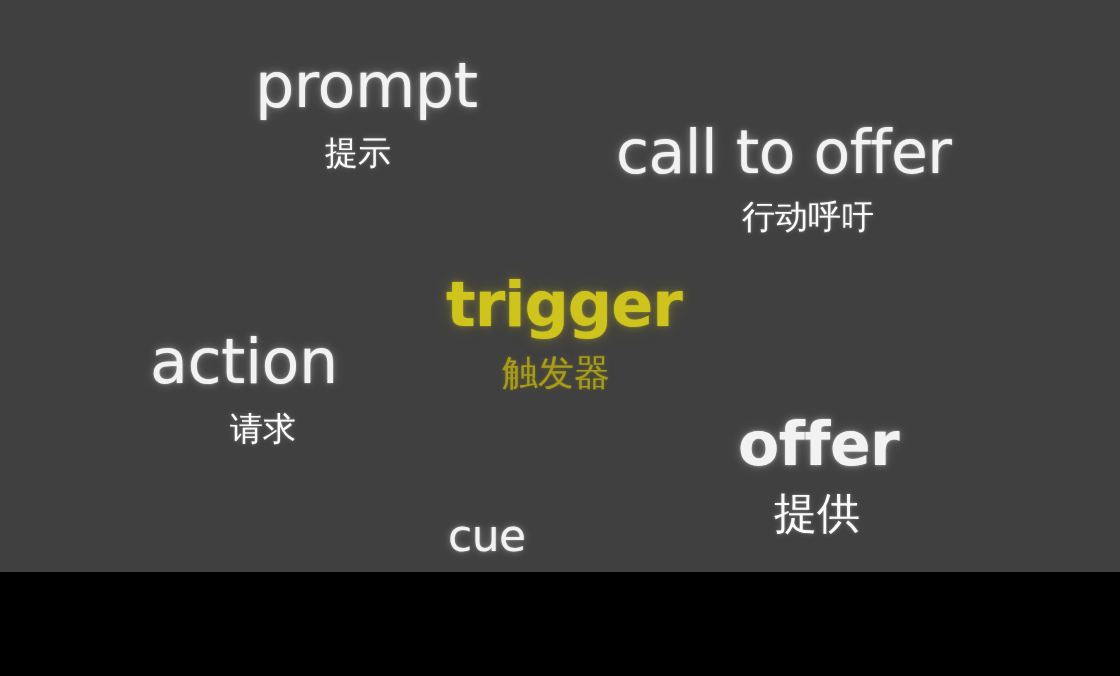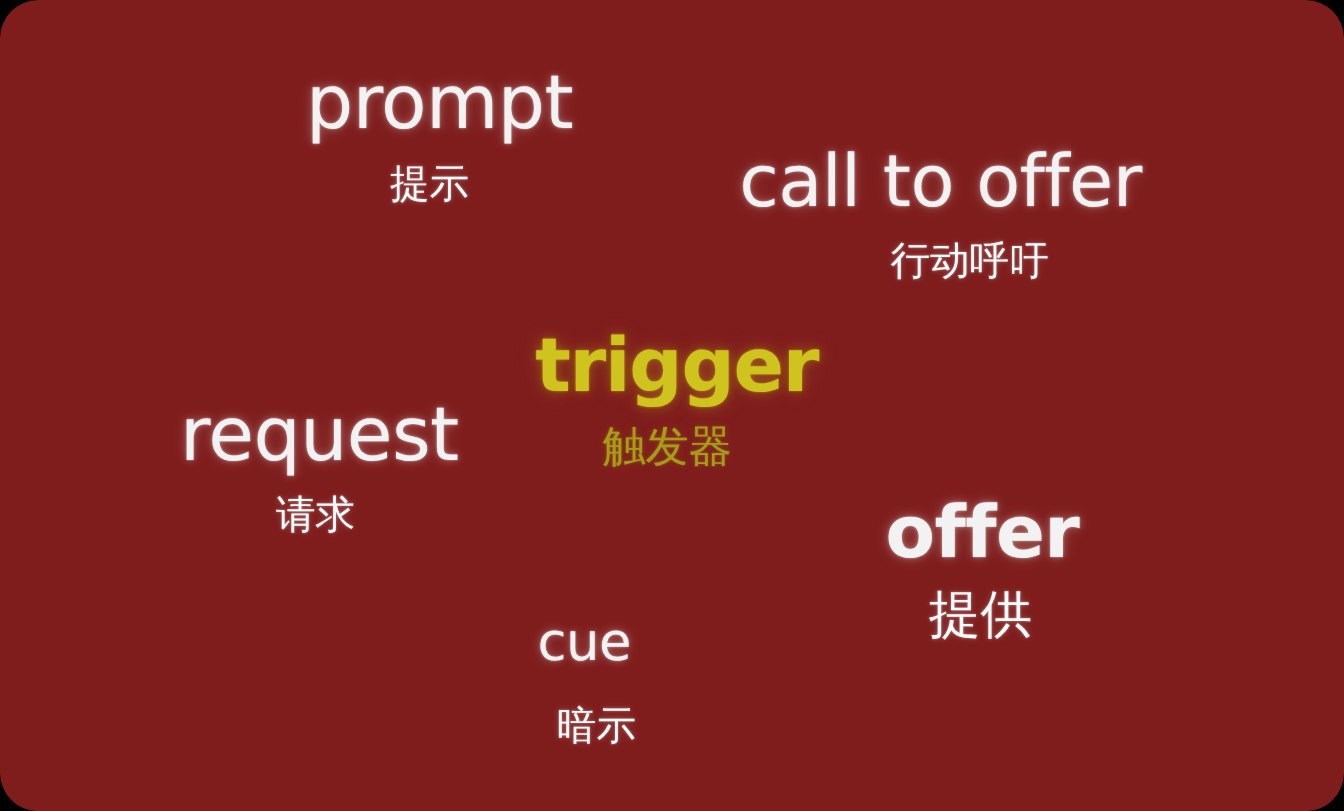--- a/index.html
+++ b/index.html
@@ -56,35 +56,35 @@
   .is-highlight .term-zh {
     color: #a89b1a;
     text-shadow:
       0 0 2px rgba(168,155,26,0.5),
       0 0 7px rgba(168,155,26,0.22);
   }
 </style>
 </head>
 <body style="background: rgb(0, 0, 0);">
 
-<div id="stage" style="width: 1120px; height: 676px; background: #7f1d1d; border-radius: 32px;">
+<div id="stage" style="width: 1120px; height: 572px; background: #404040;">
     <div class="word-group" style="left: 255px; top: 55px;">
       <span class="term-en" style="font-size: 62px;">prompt</span>
       <span class="term-zh" style="font-size: 33px; margin-left: 70px; margin-top: 19px;">提示</span>
     </div>
     <div class="word-group" style="left: 616px; top: 122px;">
       <span class="term-en" style="font-size: 60px;">call to offer</span>
       <span class="term-zh" style="font-size: 33px; margin-left: 126px; margin-top: 18px;">行动呼吁</span>
     </div>
     <div class="word-group is-highlight" style="left: 446px; top: 274px;">
       <span class="term-en" style="font-size: 62px;">trigger</span>
       <span class="term-zh" style="font-size: 36px; margin-left: 56px; margin-top: 19px;">触发器</span>
     </div>
     <div class="word-group" style="left: 150px; top: 331px;">
-      <span class="term-en" style="font-size: 62px;">request</span>
+      <span class="term-en" style="font-size: 62px;">action</span>
       <span class="term-zh" style="font-size: 33px; margin-left: 80px; margin-top: 19px;">请求</span>
     </div>
     <div class="word-group" style="left: 738px; top: 414px;">
       <span class="term-en" style="font-size: 60px; font-weight: bold;">offer</span>
       <span class="term-zh" style="font-size: 43px; margin-left: 36px; margin-top: 18px;">提供</span>
     </div>
     <div class="word-group" style="left: 448px; top: 514px;">
       <span class="term-en" style="font-size: 44px;">cue</span>
       <span class="term-zh" style="font-size: 33px; margin-left: 16px; margin-top: 30px;">暗示</span>
     </div>

